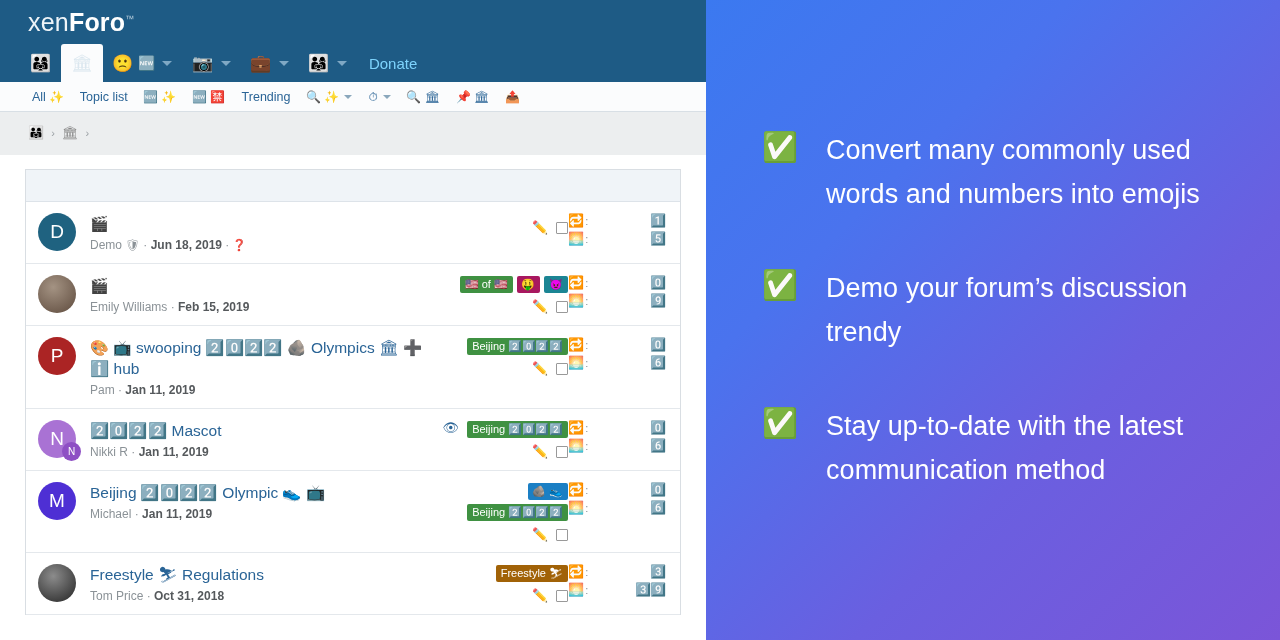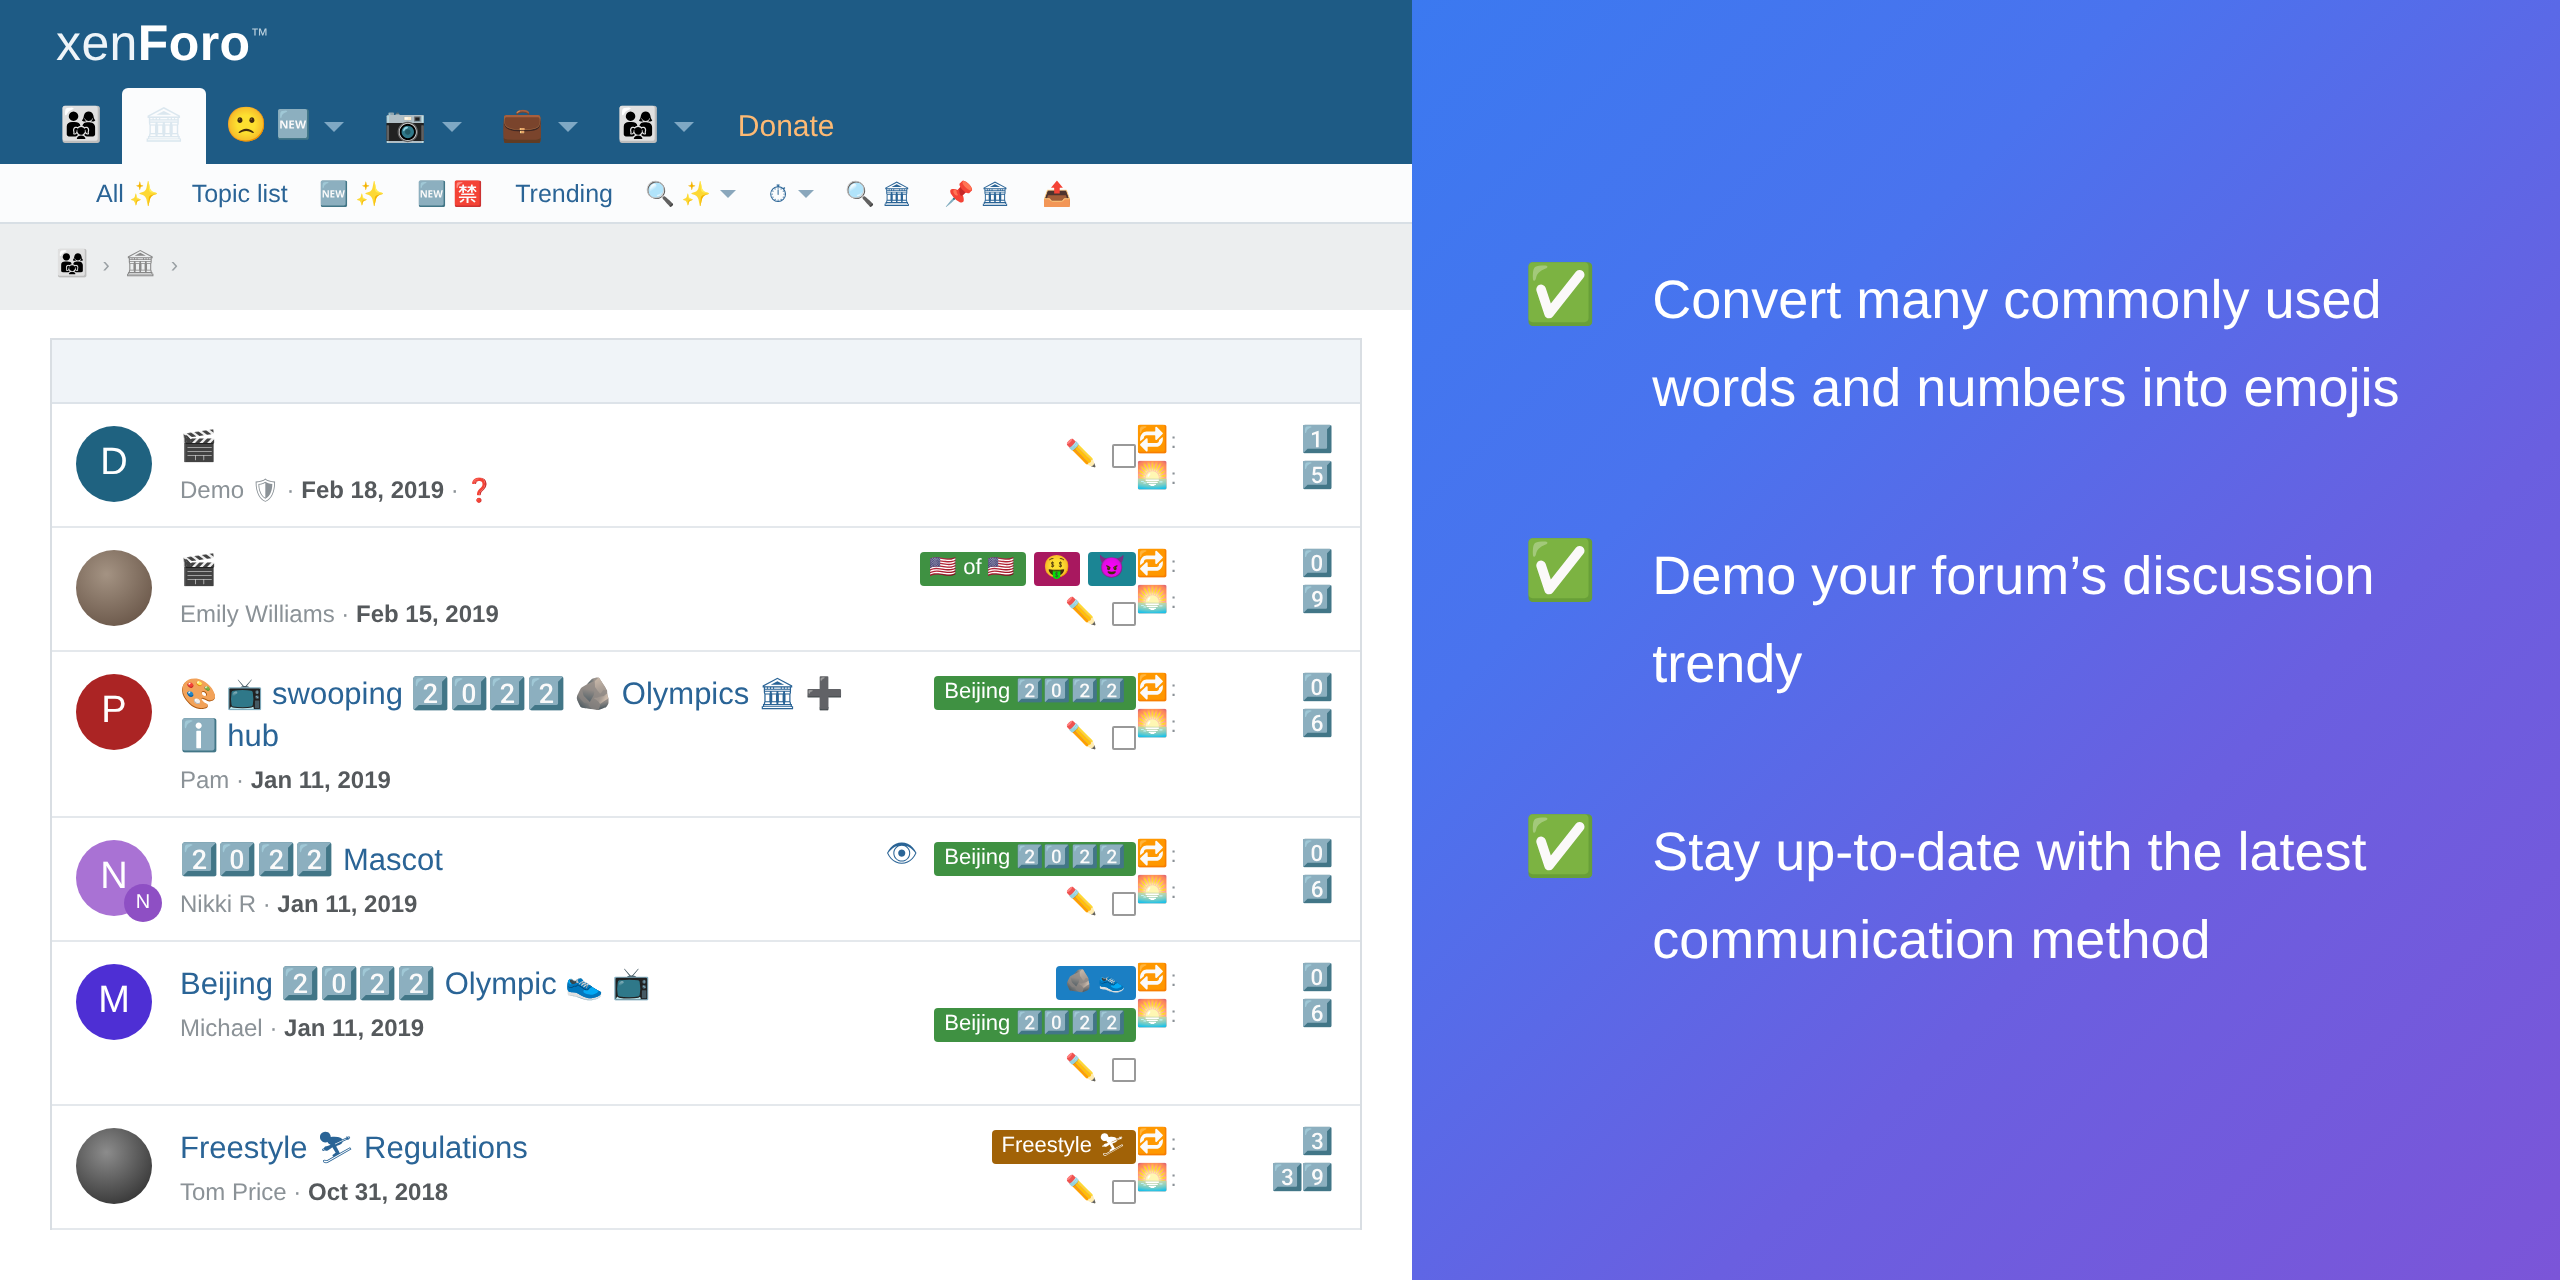--- a/index.html
+++ b/index.html
@@ -17,24 +17,24 @@
   .hdr { background: #1e5b85; height: 82px; position: relative; }
   .logo { position: absolute; left: 28px; top: 8px; color: #eef4f8; font-size: 25px; letter-spacing: .2px; font-weight: 400; }
   .logo .tm { font-size: 9px; vertical-align: super; color: #b9cfdd; }
   .logo b { font-weight: 700; color: #ffffff; }
 
   .navrow { position: absolute; left: 20px; bottom: 0; height: 38px; display: flex; align-items: stretch; }
   .navitem { display: flex; align-items: center; gap: 4px; padding: 0 10px; color: #dbe7ef; font-size: 14.5px; cursor: pointer; }
   .navitem.active { background: #fbfcfd; border-radius: 3px 3px 0 0; }
   .em { font-family: "DejaVu Sans", sans-serif; line-height: 1; display: inline-block; }
   .caret { width: 0; height: 0; border-left: 5px solid transparent; border-right: 5px solid transparent; border-top: 5px solid #7fa8c4; margin-left: 3px; }
-  .donate { color: #fdba74; font-size: 15px; padding: 0 12px; display: flex; align-items: center; cursor: pointer; }
-
-  
-  .subnav { height: 30px; background: #fbfcfd; border-bottom: 1px solid #d8dfe5; display: flex; align-items: center; padding-left: 41px; gap: 2px; }
+  .donate { color: #7dd3fc; font-size: 15px; padding: 0 12px; display: flex; align-items: center; cursor: pointer; }
+
+  
+  .subnav { height: 30px; background: #fbfcfd; border-bottom: 1px solid #d8dfe5; display: flex; align-items: center; padding-left: 25px; gap: 2px; }
   .subitem { color: #2a6496; font-size: 12.5px; padding: 0 7px; display: flex; align-items: center; gap: 3px; cursor: pointer; white-space: nowrap; }
   .subitem .em { font-size: 12px; }
   .subcaret { width: 0; height: 0; border-left: 4px solid transparent; border-right: 4px solid transparent; border-top: 4px solid #8aa7bc; margin-left: 2px; }
 
   
   .band { background: #eceeef; padding: 14px 0 16px 28px; }
   .crumbs { display: flex; align-items: center; gap: 7px; font-size: 12px; color: #888; }
   .crumbs .em { font-size: 13px; }
   .crumbs .sep { color: #9aa0a4; font-size: 11px; }
   .ptitle { margin-top: 9px; font-size: 28px; color: #2b2b2b; font-weight: 400; display: flex; align-items: center; }
@@ -171,21 +171,21 @@
 
     <div class="listwrap">
       <div class="listhdr"></div>
       <div id="rows">
           <div class="row">
             <div class="av" style="background:#1f6280">
               <span>D</span>
             </div>
             <div class="main">
               <div class="ttl"><span class="em">🎬</span></div>
-              <div class="meta"><span>Demo</span> <span class="em">🛡</span> · <b>Feb 18, 2019</b> · <span class="q em">❓</span></div>
+              <div class="meta"><span>Demo</span> <span class="em">🛡</span> · <b>Jun 18, 2019</b> · <span class="q em">❓</span></div>
             </div>
             <div class="tagcol">
               <div class="tags"></div>
               <div class="modicons">
                 <span class="em">✏️</span>
                 <span class="cbx"></span>
               </div>
             </div>
             <div class="statcol">
               <div class="statline">

